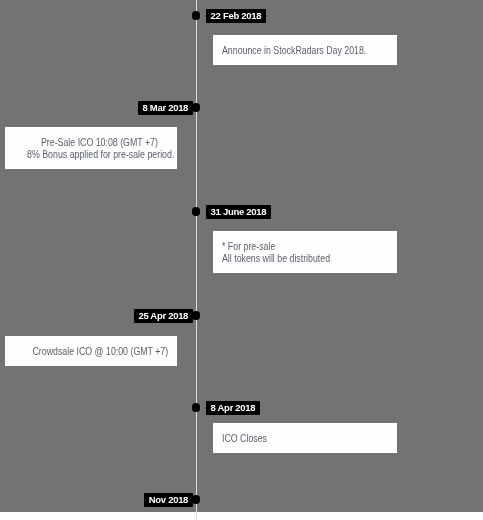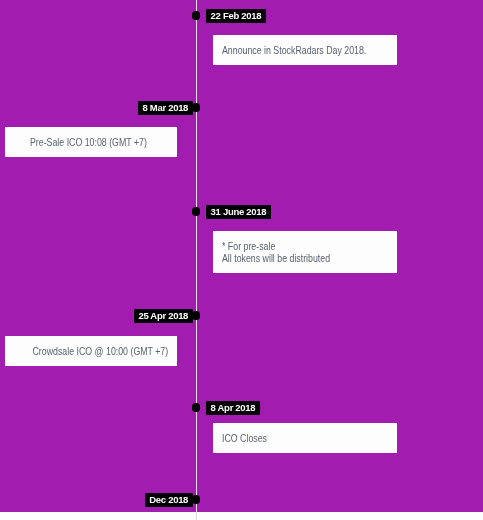--- a/index.html
+++ b/index.html
@@ -2,21 +2,21 @@
 <html><head>
 <meta charset="utf-8">
 <title>ICO Timeline</title>
 <style>
   html,body{margin:0;padding:0;}
   body{
     width:483px;height:520px;background:#ffffff;
     font-family:"Liberation Sans",sans-serif;
     overflow:hidden;
   }
-  #timeline{position:relative;width:483px;height:520px;background:#a21caf;}
+  #timeline{position:relative;width:483px;height:520px;background:#737373;}
 
   .axis{position:absolute;left:195.6px;top:0;width:1.8px;height:520px;background:#dcdcdc;}
   .bottom-band{position:absolute;left:0;top:512px;width:483px;height:8px;background:#fdfdfd;}
 
   .node{position:absolute;left:191.6px;width:8.8px;height:9px;border-radius:42%;background:#000000;}
 
   .badge{
     position:absolute;background:#000000;color:#ffffff;
     font-weight:700;font-size:9.5px;letter-spacing:-0.3px;
     line-height:13.3px;height:13.9px;
@@ -28,21 +28,21 @@
   .card{
     position:absolute;background:#fdfdfd;color:#5b616c;
     font-size:10px;line-height:11.7px;
     padding:10px 9.3px 8.1px 9.3px;box-sizing:border-box;
   }
   .card.side-right{left:213px;width:183.5px;text-align:right;}
   .card.side-left{left:4.9px;width:172.4px;text-align:right;}
 
   .ln{display:flex;white-space:nowrap;}
   .card.side-right .ln{justify-content:flex-start;}
-  .card.side-left  .ln{justify-content:flex-start;}
+  .card.side-left  .ln{justify-content:center;}
   .ln > i{font-style:normal;display:block;flex:0 0 auto;transform:scaleX(0.88);}
   .card.side-right .ln > i{transform-origin:left center;}
   .card.side-left  .ln > i{transform-origin:right center;}
 </style>
 </head>
 <body>
 
 <div id="timeline">
 
   <div class="bottom-band"></div>
@@ -54,20 +54,23 @@
     <span class="ln">
         <i>Announce in StockRadars Day 2018.</i>
       </span>
   </div>
 
   <div class="node" style="top:102.8px"></div>
   <div class="badge side-left" style="top:101.05px">8 Mar 2018</div>
   <div class="card side-left" style="top:127.1px">
     <span class="ln">
         <i>Pre-Sale ICO 10:08 (GMT +7)</i>
+      </span>
+    <span class="ln">
+        <i>8% Bonus applied for pre-sale period.</i>
       </span>
   </div>
 
   <div class="node" style="top:206.8px"></div>
   <div class="badge side-right" style="top:205.05px">31 June 2018</div>
   <div class="card side-right" style="top:231.1px">
     <span class="ln">
         <i>* For pre-sale</i>
       </span>
     <span class="ln">
@@ -85,15 +88,15 @@
 
   <div class="node" style="top:402.8px"></div>
   <div class="badge side-right" style="top:401.05px">8 Apr 2018</div>
   <div class="card side-right" style="top:423px">
     <span class="ln">
         <i>ICO Closes</i>
       </span>
   </div>
 
   <div class="node" style="top:494.8px"></div>
-  <div class="badge side-left" style="top:493.05px">Dec 2018</div>
+  <div class="badge side-left" style="top:493.05px">Nov 2018</div>
 
 </div>
 
 </body></html>

